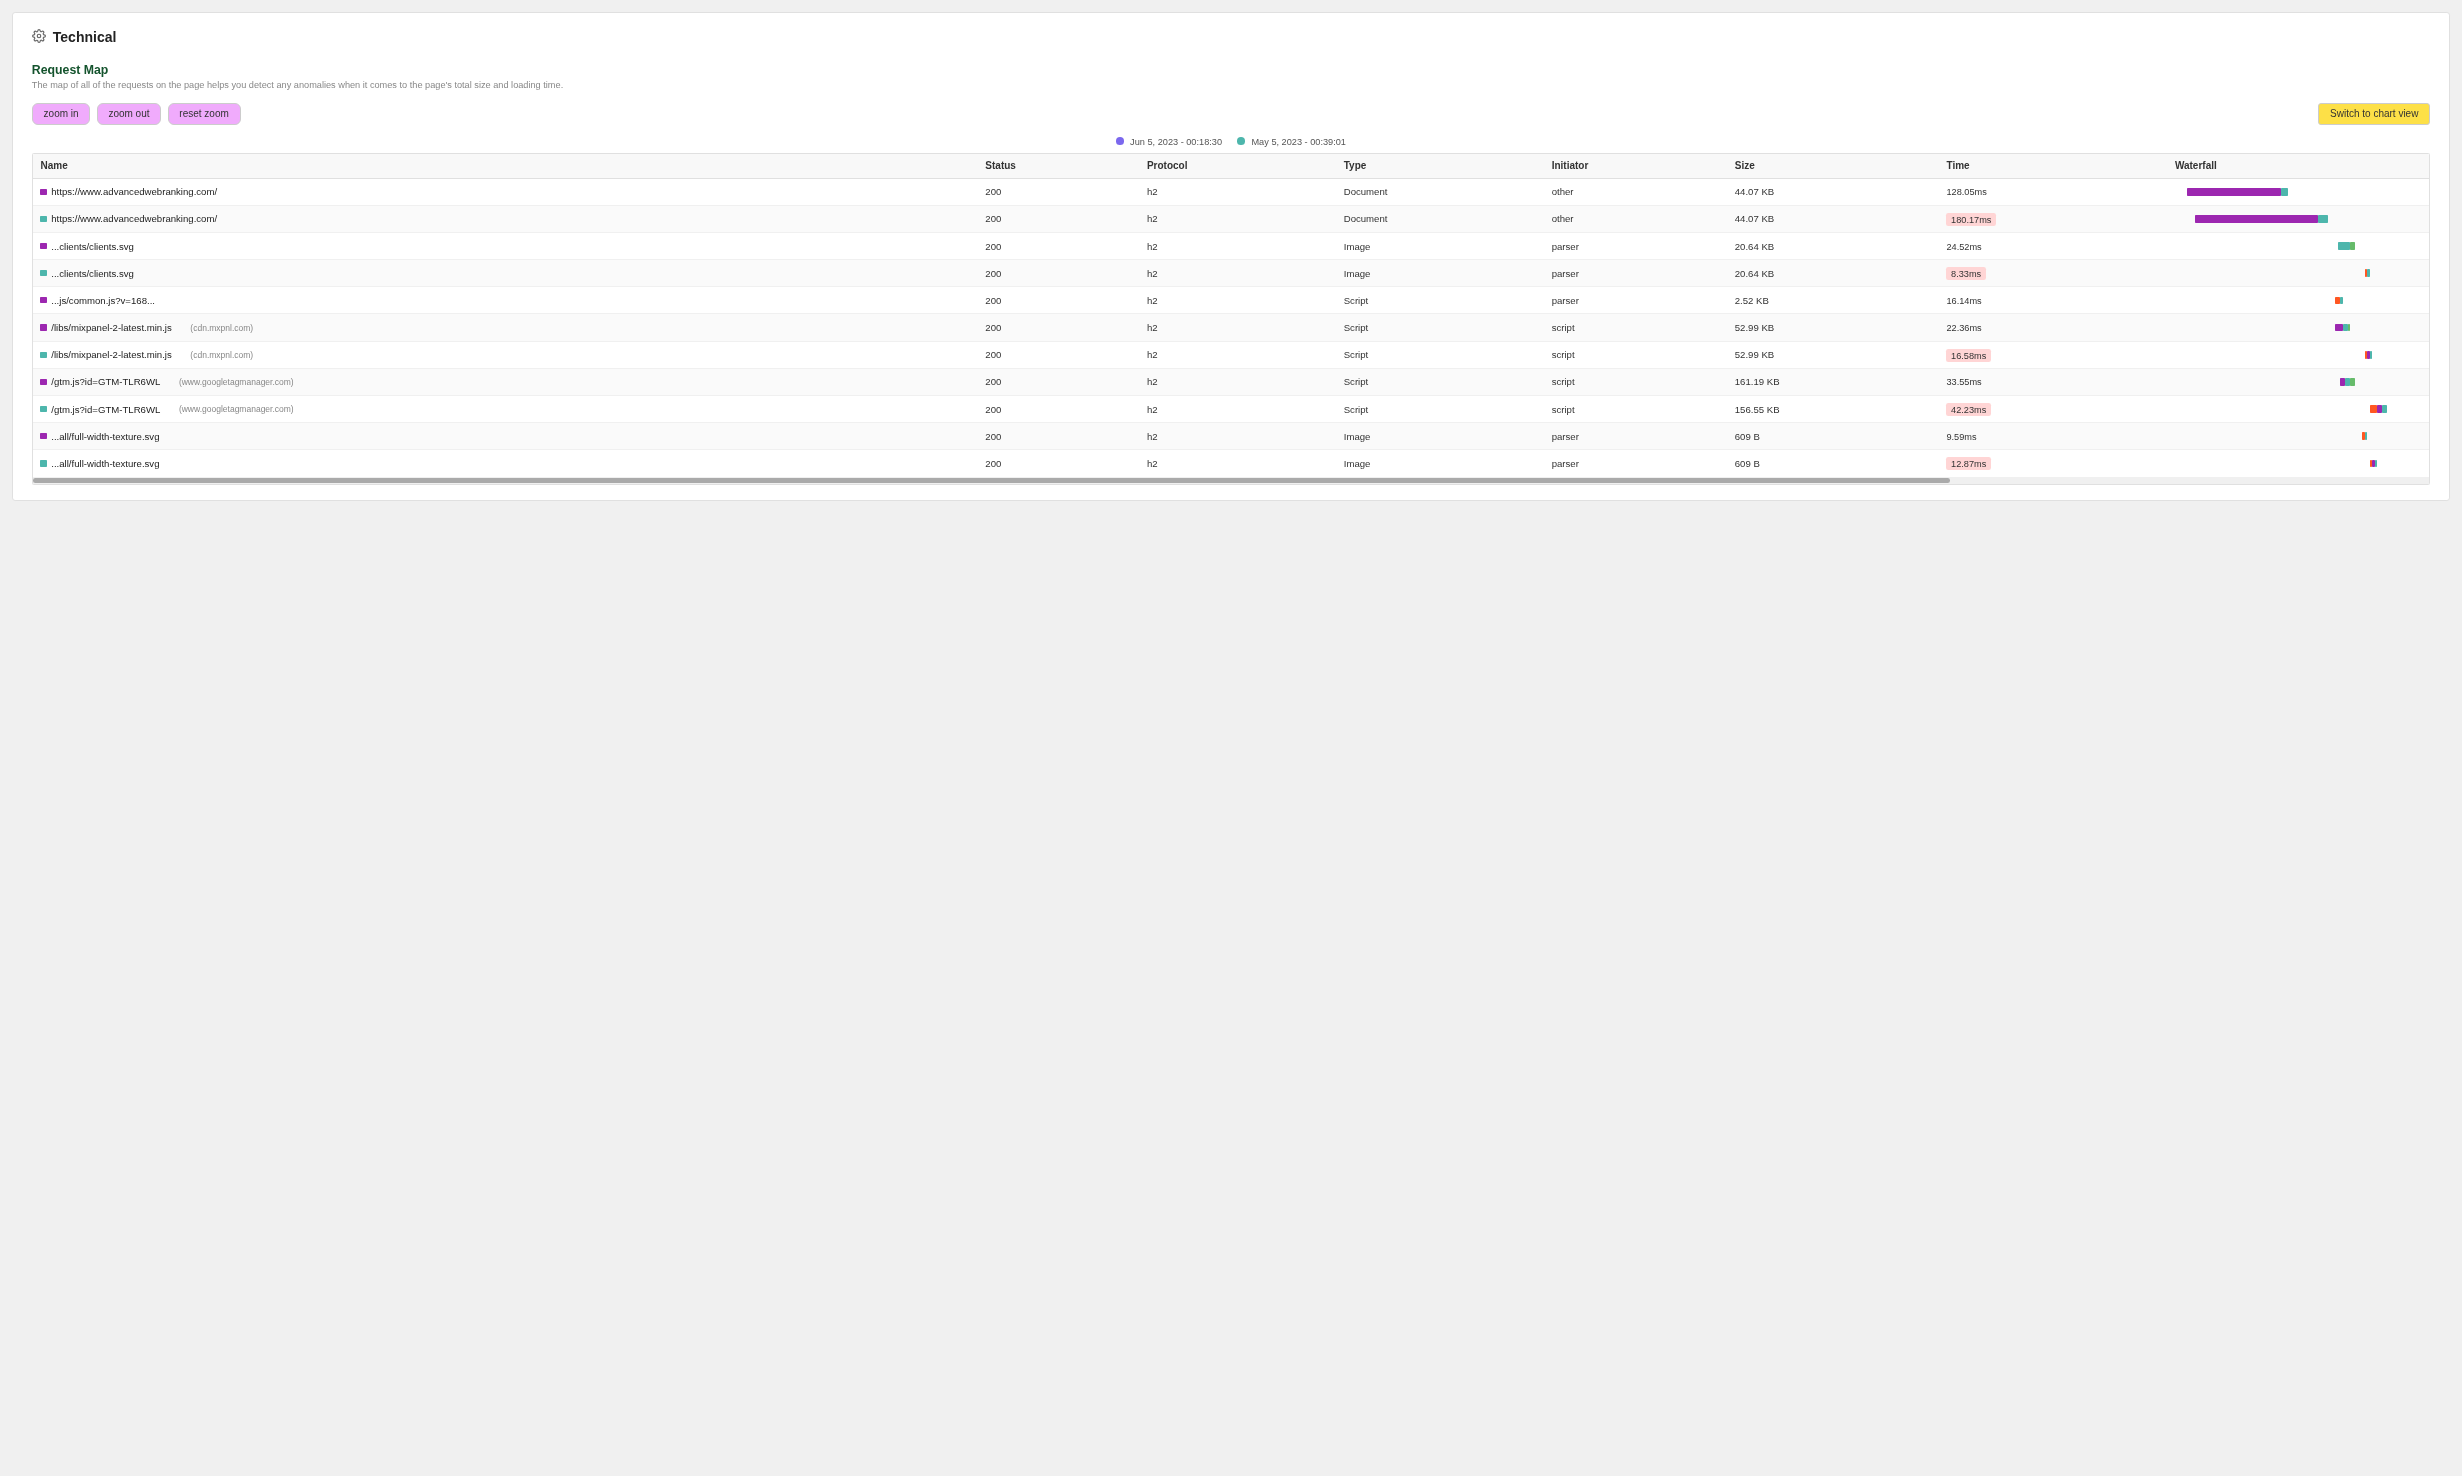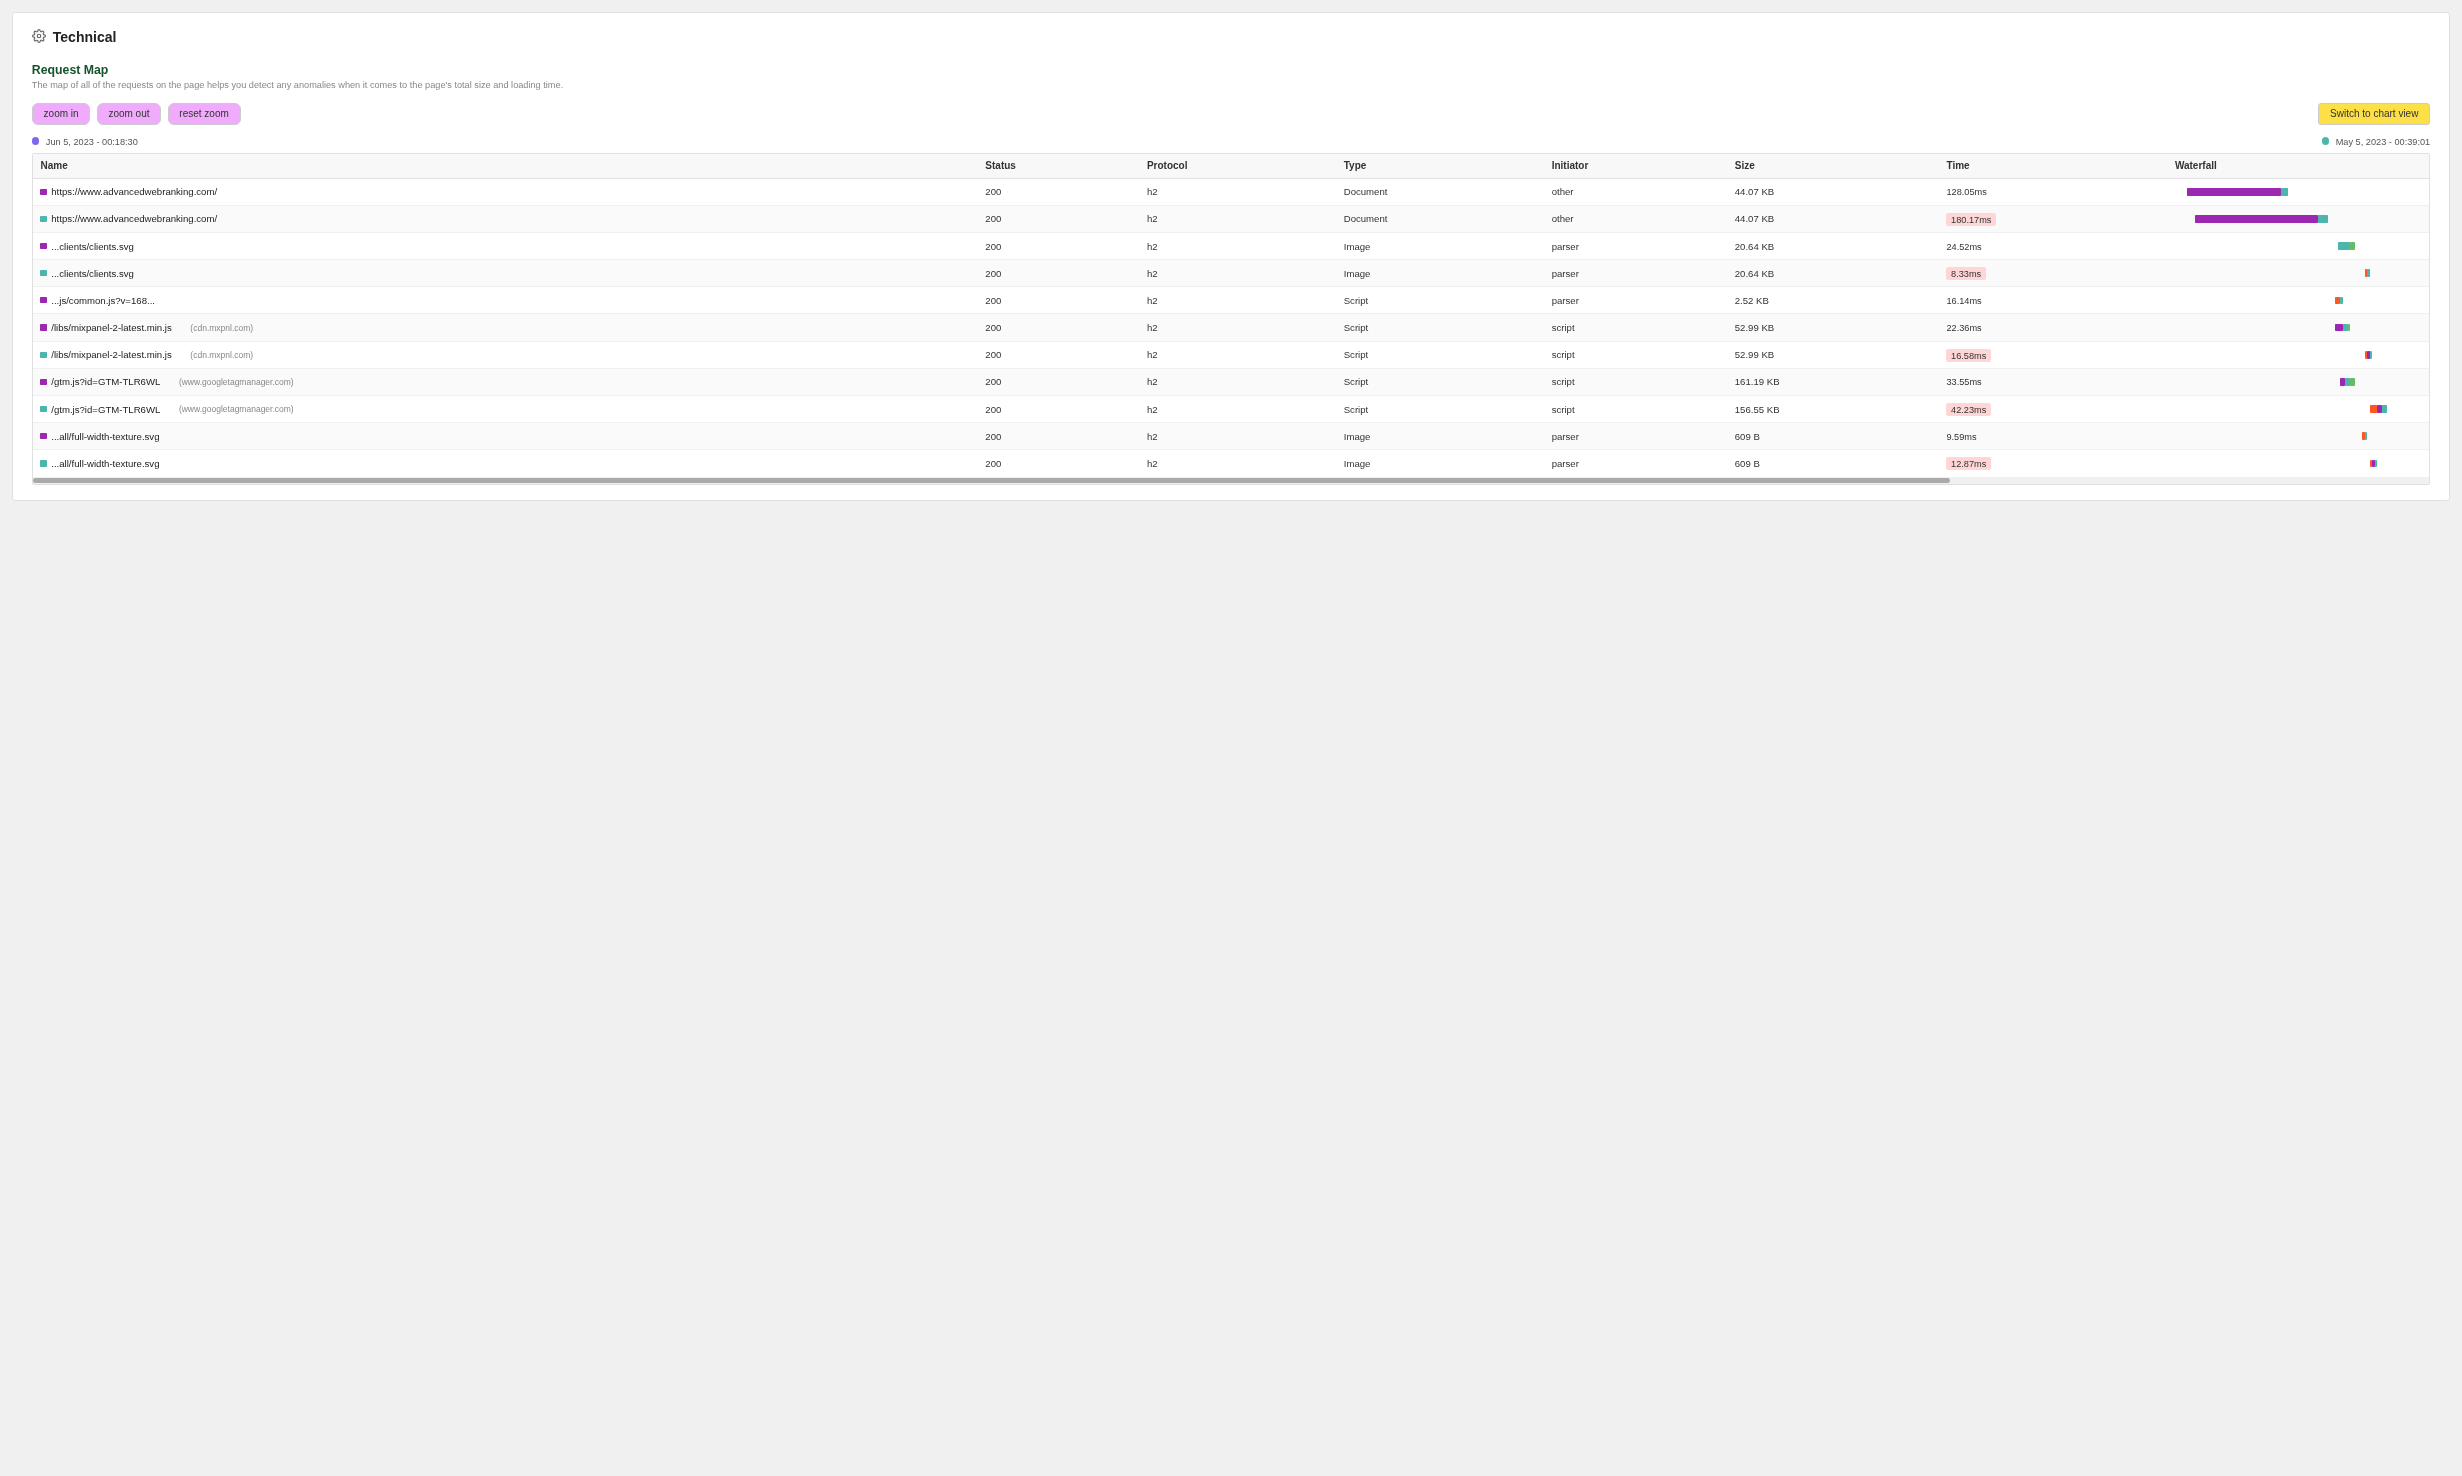--- a/index.html
+++ b/index.html
@@ -73,21 +73,21 @@
       padding: 4.6px 10.8px;
       border: 0.8px solid #ccc;
       border-radius: 3.1px;
       background: #fde047;
       cursor: pointer;
       font-size: 10px;
       color: #333;
     }
     .legend-row {
       display: flex;
-      justify-content: space-between;
+      justify-content: center;
       gap: 15.4px;
       margin-bottom: 6.2px;
       font-size: 9.2px;
       color: #555;
     }
     .legend-dot {
       display: inline-block;
       width: 7.7px;
       height: 7.7px;
       border-radius: 50%;

